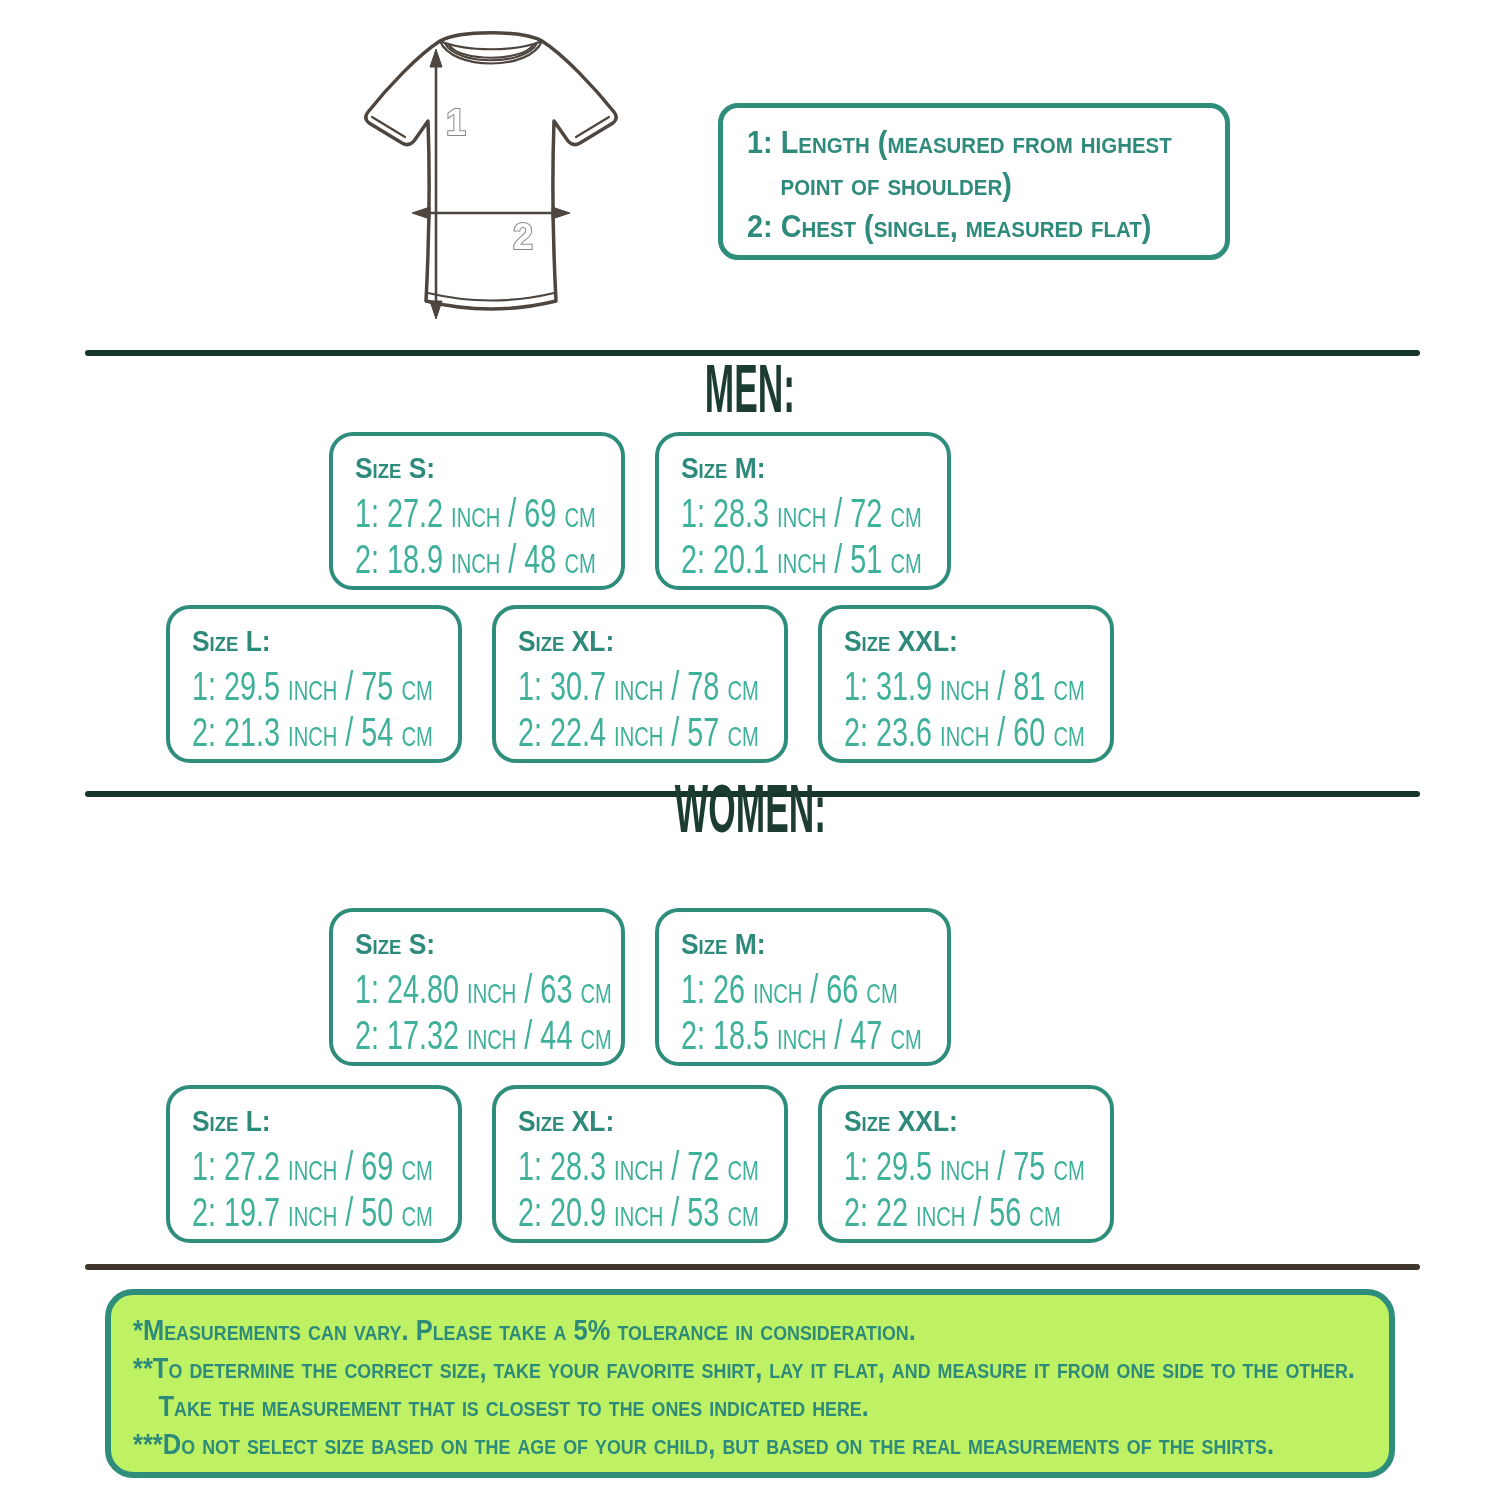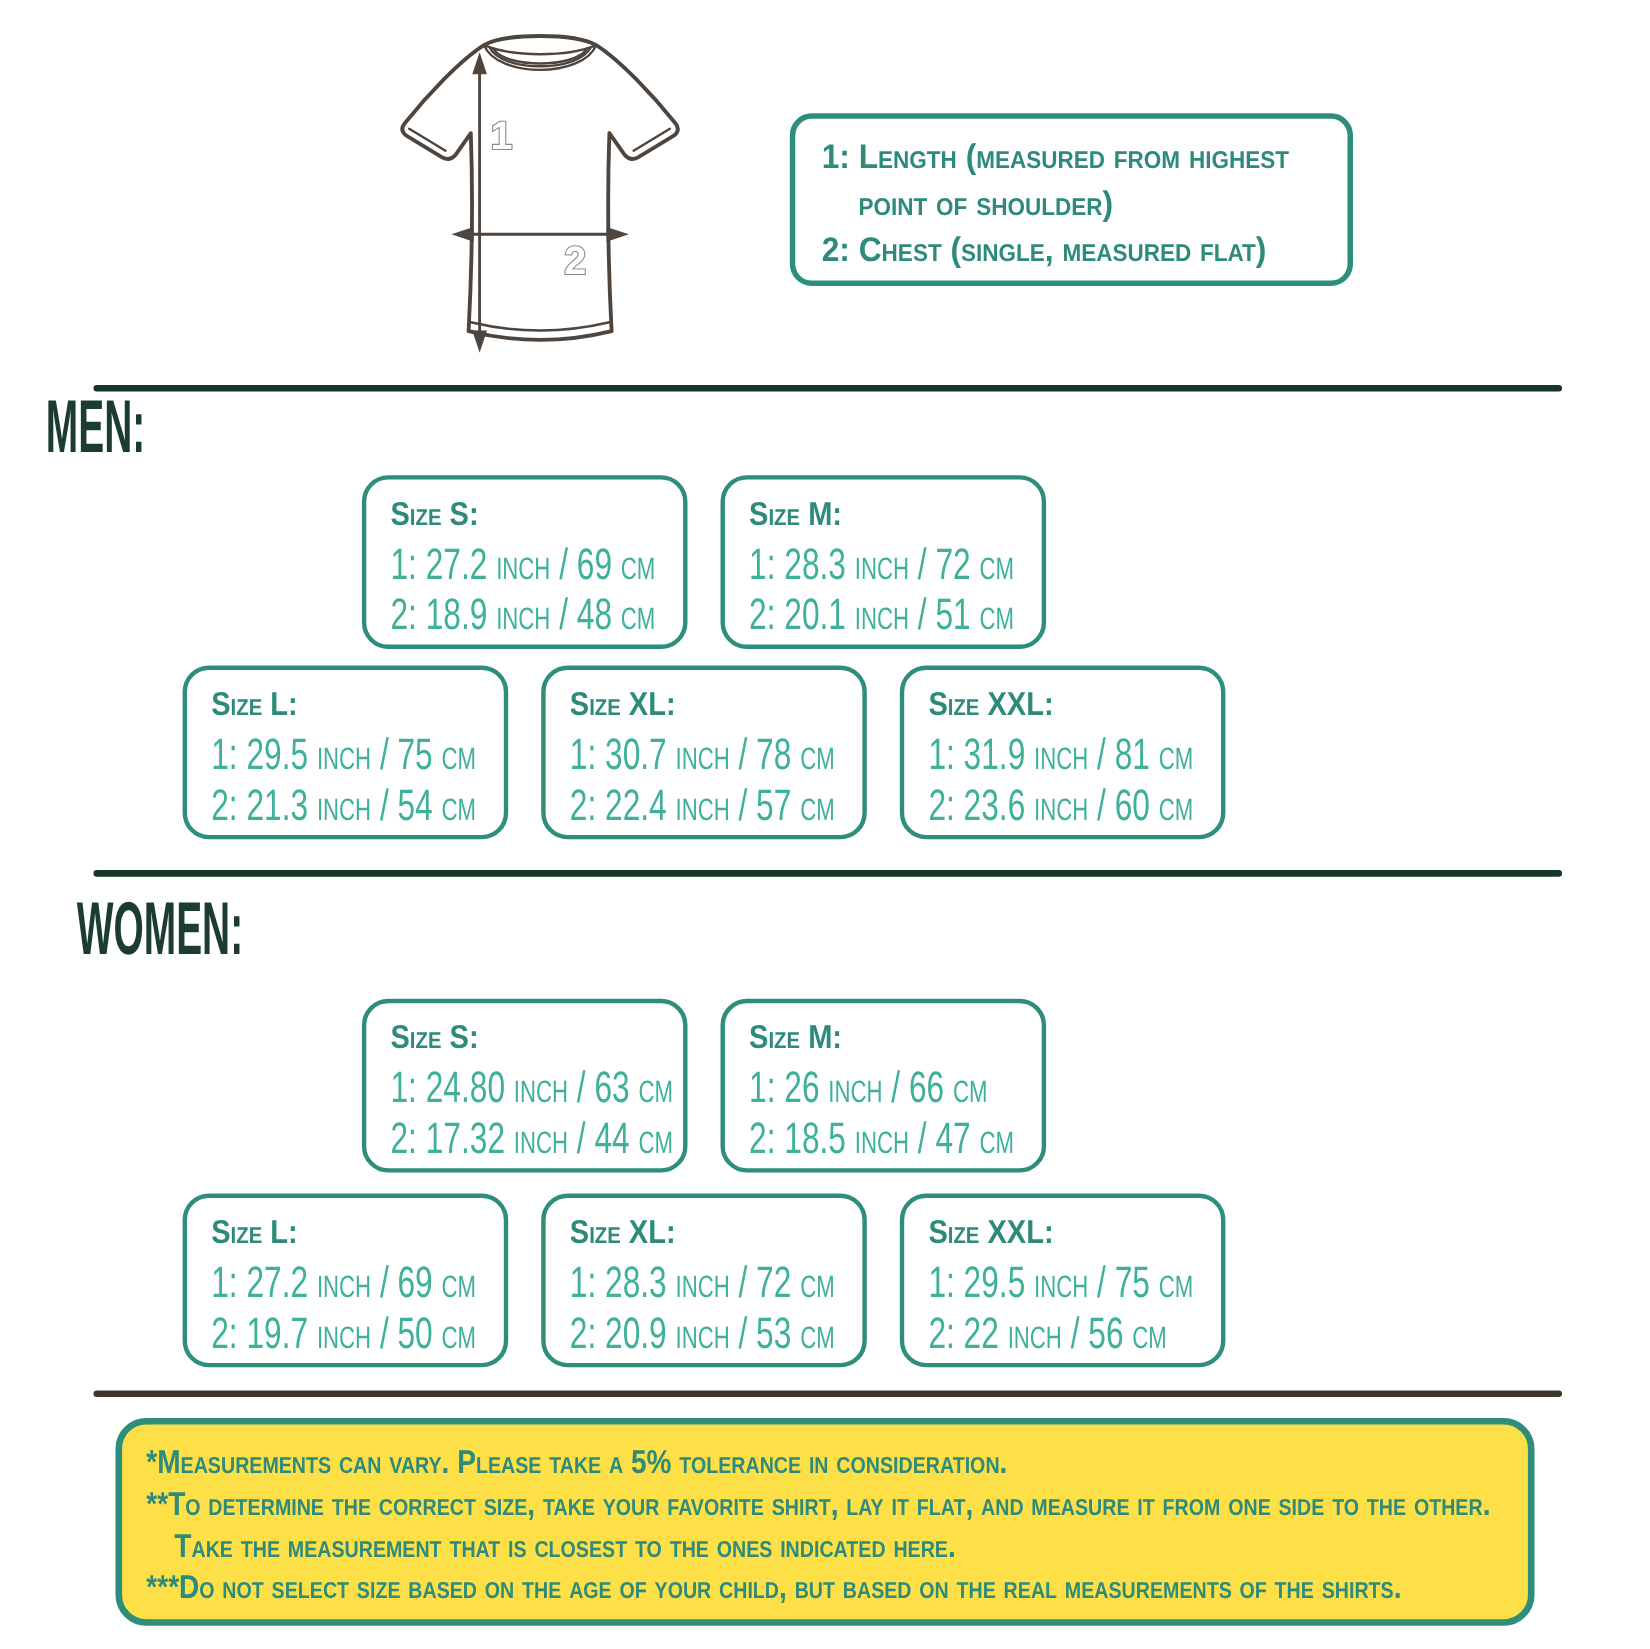--- a/index.html
+++ b/index.html
@@ -29,21 +29,21 @@
     font-size:31px;line-height:42px;color:var(--teal-dark);
     font-variant:small-caps;font-weight:bold;transform:scaleX(0.93);
   }
   .legend-line.indent{padding-left:36px;}
   
   .hr{position:absolute;left:85px;width:1335px;height:6px;border-radius:3px;}
   .hr-green{background:var(--divider-green);}
   .hr-brown{background:var(--divider-brown);}
   
   .section-title{
-    position:absolute;left:0;width:1500px;
+    position:absolute;left:0;width:1500px;text-align:center;
     font-size:68px;line-height:1;font-weight:bold;color:var(--header-green);
   }
   .section-title span{display:inline-block;transform:scaleX(0.52);transform-origin:50% 50%;white-space:nowrap;}
   
   .size-row{position:absolute;left:0;width:1280px;display:flex;justify-content:center;gap:30px;}
   .size-box{
     width:296px;height:158px;border:4px solid var(--teal-border);border-radius:24px;
     box-sizing:border-box;background:#fff;padding:14px 0 0 22px;
   }
   .size-title{
@@ -51,21 +51,21 @@
     font-variant:small-caps;font-weight:bold;transform:scaleX(0.88);margin-bottom:4px;
   }
   .size-line{
     font-size:40px;line-height:46px;color:var(--teal-light);
     font-variant:small-caps;transform:scaleX(0.72);
   }
   
   .footer-box{
     position:absolute;left:105px;top:1289px;width:1290px;height:189px;
     border:6px solid var(--teal-border);border-radius:28px;box-sizing:border-box;
-    padding:16px 0 0 22px;background:#fde047;
+    padding:16px 0 0 22px;background:#bef264;
   }
   .footer-line{
     font-size:30px;line-height:38px;color:var(--teal-dark);
     font-variant:small-caps;font-weight:bold;transform:scaleX(0.85);
   }
   .footer-line.indent{padding-left:30px;}
 </style>
 </head>
 <body>
 
@@ -132,21 +132,21 @@
   </div>
   <div class="size-box">
     <div class="size-title narrow">Size XXL:</div>
     <div class="size-line narrow">1: 31.9 inch / 81 cm</div>
     <div class="size-line narrow">2: 23.6 inch / 60 cm</div>
   </div>
 </div>
 
 <div class="hr hr-green" style="top:791px"></div>
 
-<div class="section-title" style="top:810px">
+<div class="section-title" style="top:774px">
   <span>WOMEN:</span>
 </div>
 
 <div class="size-row" style="top:908px">
   <div class="size-box">
     <div class="size-title narrow">Size S:</div>
     <div class="size-line narrow">1: 24.80 inch / 63 cm</div>
     <div class="size-line narrow">2: 17.32 inch / 44 cm</div>
   </div>
   <div class="size-box">

